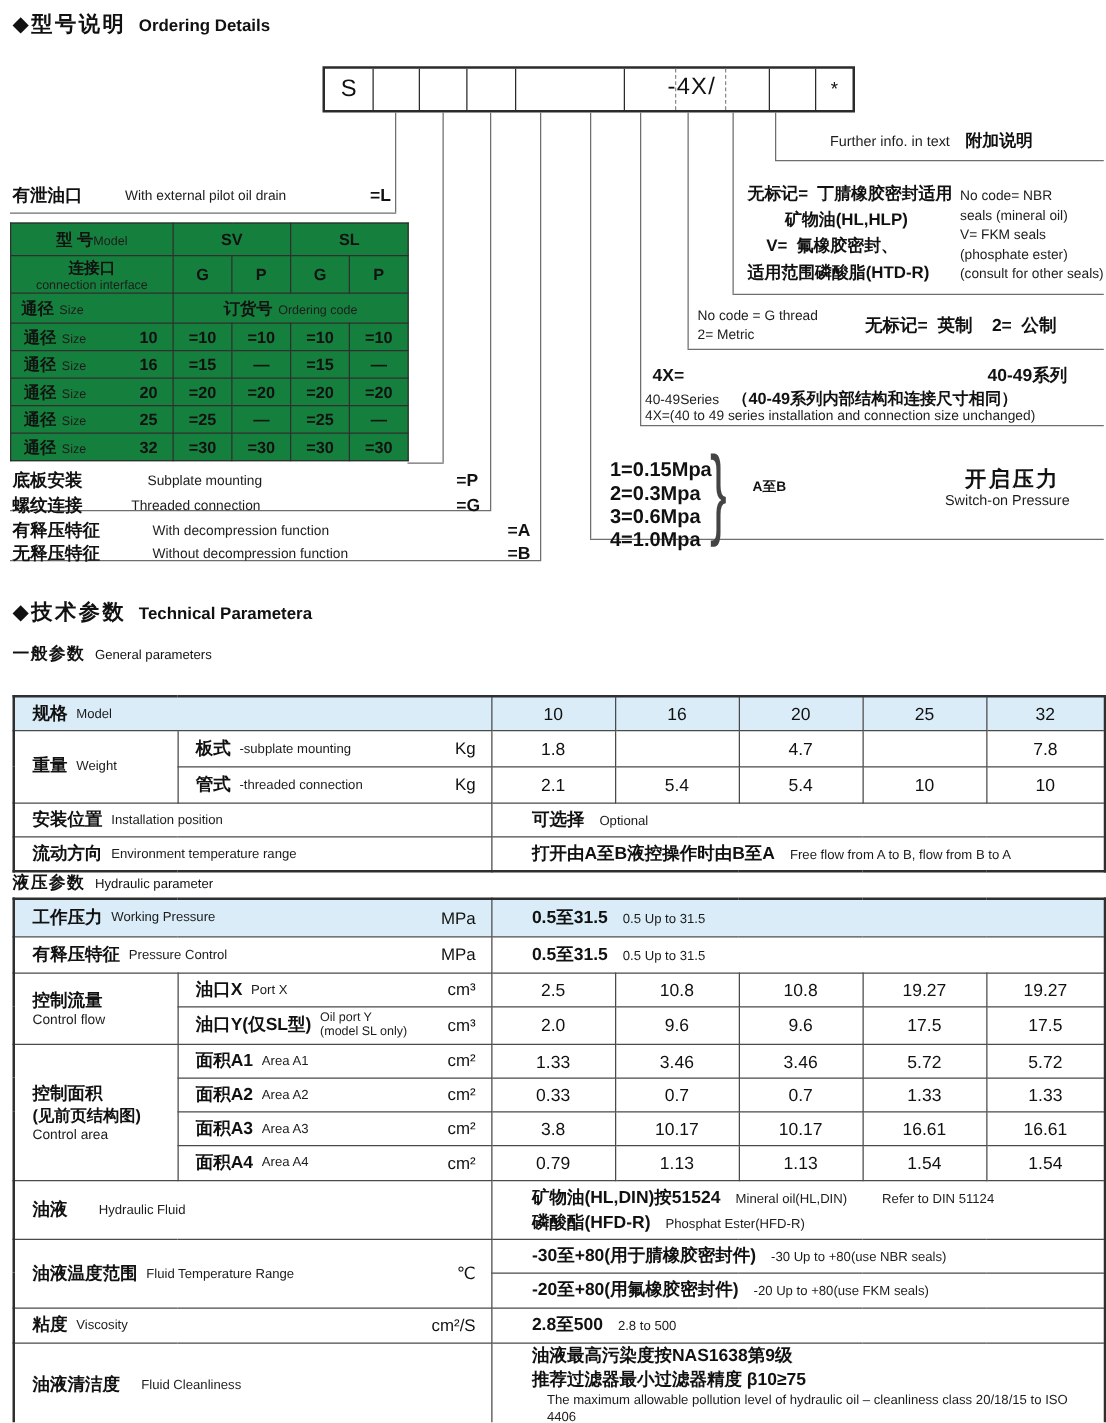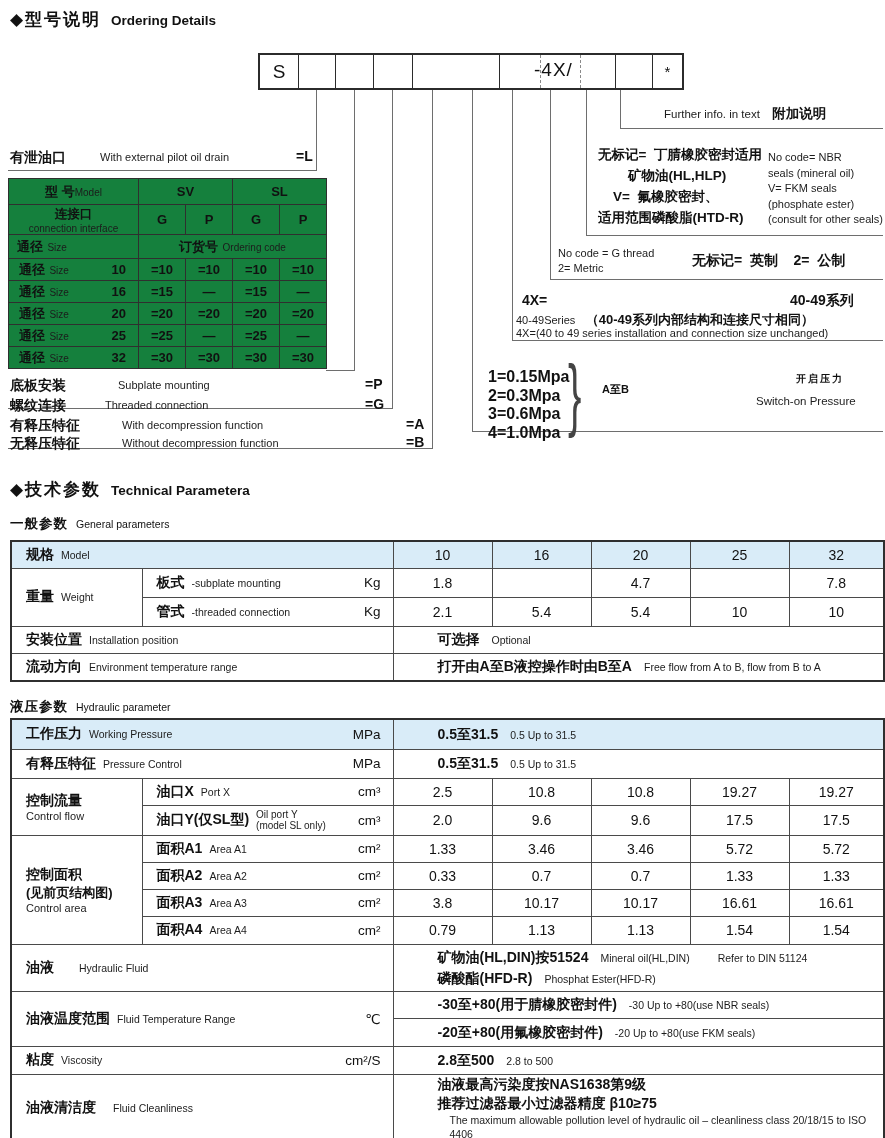--- a/index.html
+++ b/index.html
@@ -35,21 +35,21 @@
   .mtable .szlbl{display:flex;justify-content:space-between;align-items:center;padding:0 10px 0 8px;}
   
   .params{position:absolute;border-collapse:collapse;table-layout:fixed;border:2px solid #2f2f2f;background:#fff;}
   .params td{border:1.1px solid #4a4a4a;vertical-align:middle;padding:0 6px;box-sizing:border-box;}
   .params .blue{background:#d9ecf8;}
   .params .lbl{display:flex;align-items:center;gap:7px;padding-left:8px;}
   .params .lbl .cn{font-size:14px;}
   .params .lbl .en{font-size:10.5px;}
   .params .unit{margin-left:auto;padding-right:6px;font-size:13.5px;font-weight:400;}
   .params .vcell{text-align:center;font-size:14px;}
-  .params .span-val{padding-left:44px;}
+  .params .span-val{padding-left:32px;}
   .params .span-val .cn{font-size:14px;}
   .params .span-val .en{font-size:10.5px;margin-left:12px;font-weight:400;}
   .h27{height:27px;} .h28{height:28px;} .h29{height:29px;} .h30{height:30px;}
   .brace{position:absolute;font-size:80px;font-weight:100;color:#444;transform:scaleX(.5);transform-origin:left center;}
 </style>
 </head>
 <body>
 
 <div id="page">
 
@@ -253,33 +253,33 @@
       <span class="cn" style="font-size:13px;margin-left:6px;">（40-49系列内部结构和连接尺寸相同）</span>
     </div>
     <div class="abs en" style="left:516px;top:287px;">4X=(40 to 49 series installation and connection size unchanged)</div>
 
     <div class="abs pre cn" style="left:488px;top:310px;font-size:16px;line-height:18.5px;font-weight:600;margin-top:18px;">1=0.15Mpa
 2=0.3Mpa
 3=0.6Mpa
 4=1.0Mpa</div>
     <div class="brace" style="left:568px;top:308px;">}</div>
     <div class="abs cn" style="left:602px;top:342px;font-size:11px;">A至B</div>
-    <div class="abs cn" style="left:796px;top:332px;font-size:10px;letter-spacing:2px;font-family:Liberation Serif, serif;">开启压力</div>
+    <div class="abs cn" style="left:772px;top:332px;font-size:17px;letter-spacing:2px;font-family:Liberation Serif, serif;">开启压力</div>
     <div class="abs en" style="left:756px;top:355px;font-size:11.5px;">Switch-on Pressure</div>
   </div>
 
   <div class="abs sec-title" style="left:10px;top:478px;">
     <span class="t-cn">◆技术参数</span><span class="t-en">Technical Parametera</span>
   </div>
 
   <div class="abs sub-title" style="left:10px;top:514px;">
     <span class="t-cn">一般参数</span><span class="t-en">General parameters</span>
   </div>
 
-  <table class="params" style="left:10px;top:540px;width:873px;">
+  <table class="params" style="left:10px;top:556px;width:873px;">
     <colgroup>
         <col style="width:131px;">
         <col style="width:251px;">
         <col style="width:99px;">
         <col style="width:99px;">
         <col style="width:99px;">
         <col style="width:99px;">
         <col style="width:95px;">
       </colgroup>
     <tbody>

